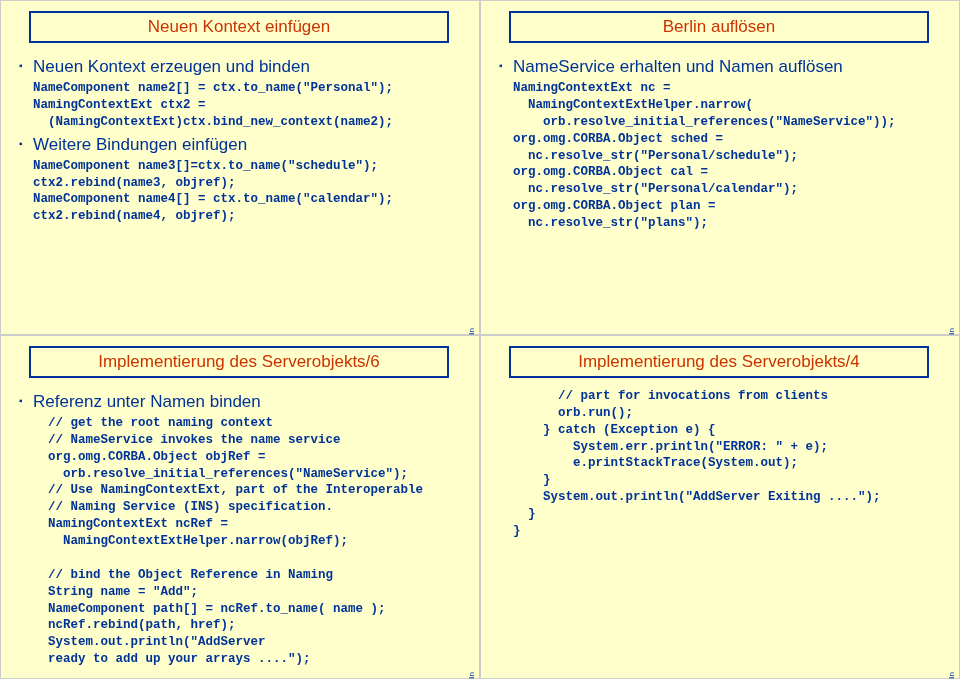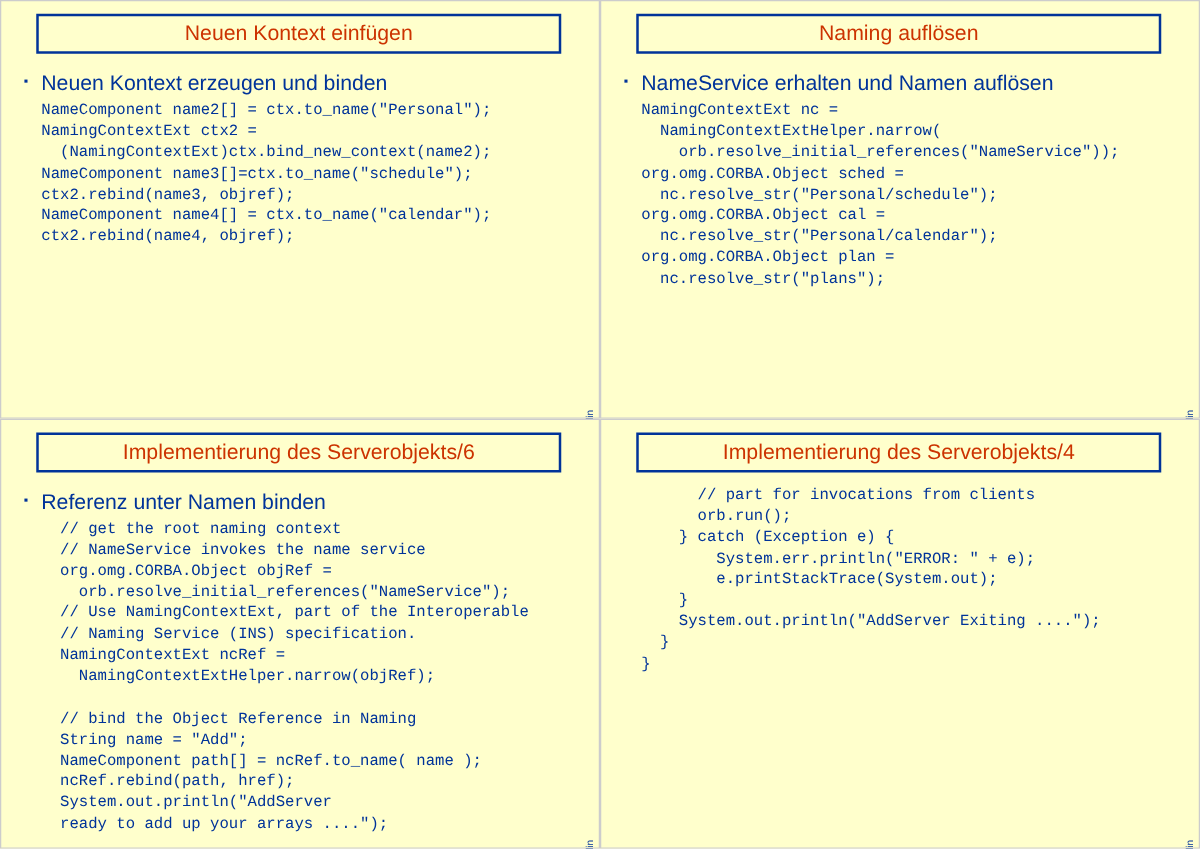--- a/index.html
+++ b/index.html
@@ -39,21 +39,21 @@
     .bullet::before {
       content: "▪";
       position: absolute;
       left: 0;
       top: 3px;
       font-size: 10px;
       color: #003399;
     }
     .code {
       font-family: "Courier New", monospace;
-      font-weight: normal;
+      font-weight: bold;
       color: #003399;
       font-size: 12.5px;
       line-height: 1.35;
       white-space: pre;
       margin-left: 14px;
     }
     .pagenum {
       position: absolute;
       right: 3px;
       bottom: 6px;
@@ -71,31 +71,32 @@
   </style>
 </head>
 <body>
 
 <div class="slide">
   <div class="title-box">Neuen Kontext einfügen</div>
   <div class="bullet">Neuen Kontext erzeugen und binden</div>
   <div class="code">NameComponent name2[] = ctx.to_name("Personal");
 NamingContextExt ctx2 =
   (NamingContextExt)ctx.bind_new_context(name2);</div>
+  <div class="bullet">Weitere Bindungen einfügen</div>
   <div class="code">NameComponent name3[]=ctx.to_name("schedule");
 ctx2.rebind(name3, objref);
 NameComponent name4[] = ctx.to_name("calendar");
 ctx2.rebind(name4, objref);</div>
   <div class="pagenum">
     <span class="num">[29]</span><span>© Robert Tolksdorf, Berlin</span>
   </div>
 </div>
 
 <div class="slide">
-  <div class="title-box">Naming auflösen</div>
+  <div class="title-box">Berlin auflösen</div>
   <div class="bullet">NameService erhalten und Namen auflösen</div>
   <div class="code">NamingContextExt nc =
   NamingContextExtHelper.narrow(
     orb.resolve_initial_references("NameService"));
 org.omg.CORBA.Object sched =
   nc.resolve_str("Personal/schedule");
 org.omg.CORBA.Object cal =
   nc.resolve_str("Personal/calendar");
 org.omg.CORBA.Object plan =
   nc.resolve_str("plans");</div>

